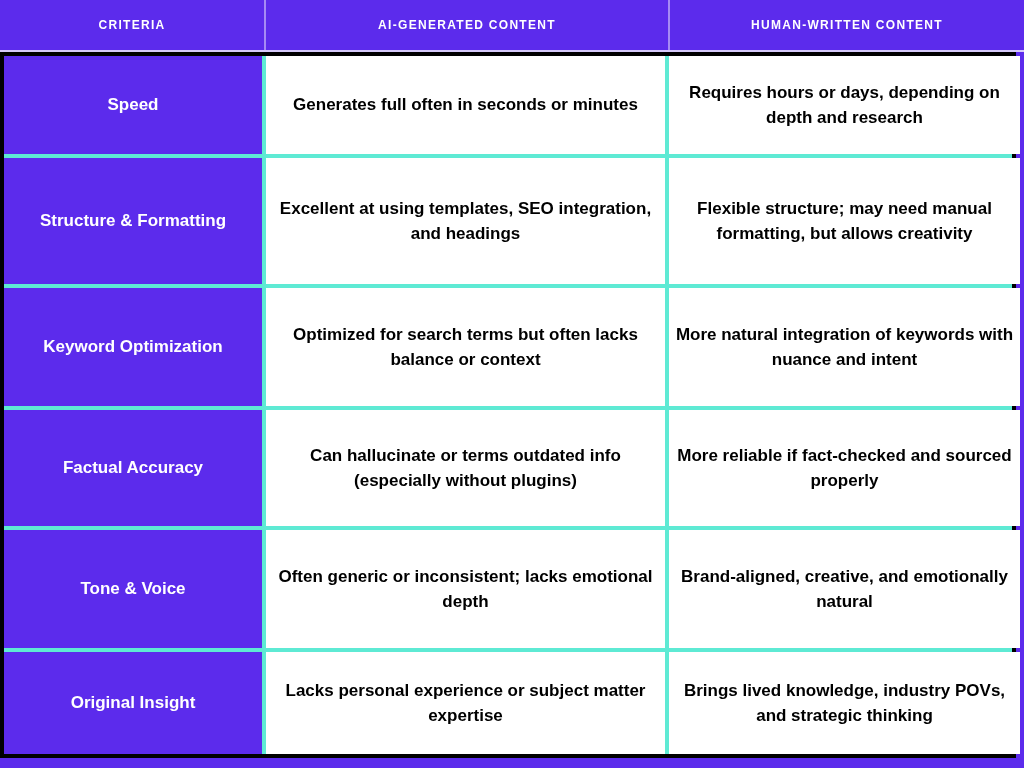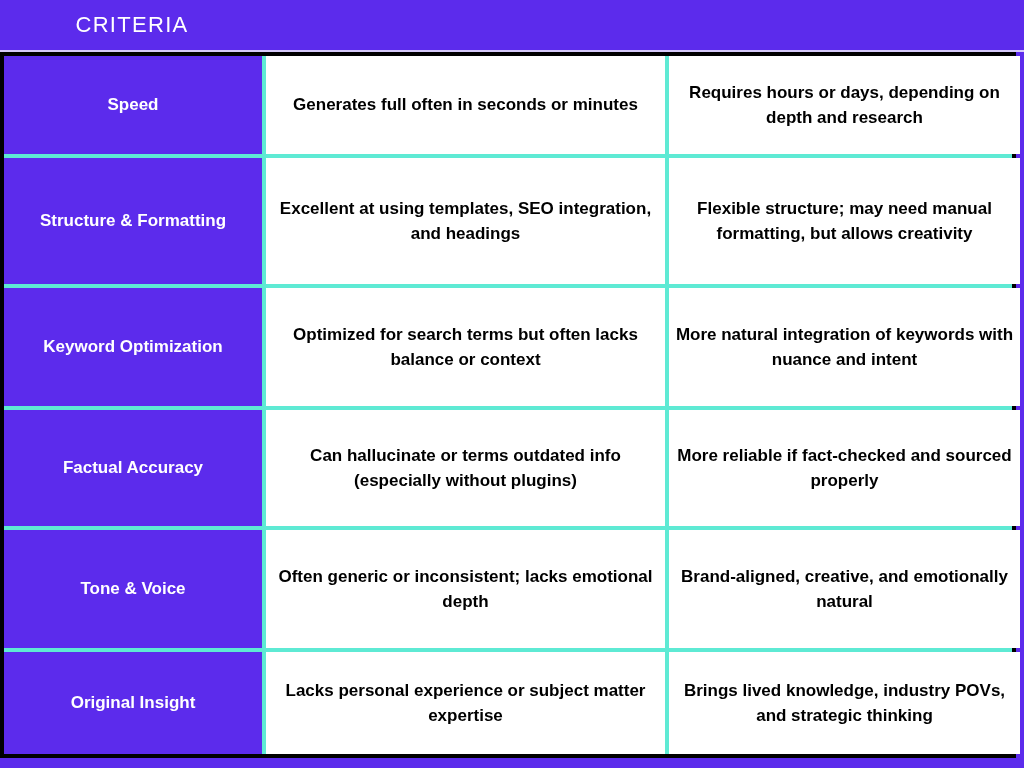--- a/index.html
+++ b/index.html
@@ -19,22 +19,22 @@
     grid-template-columns: 264px 404px 356px;
     height: 50px;
     border-bottom: 2px solid rgba(255,255,255,0.75);
     background: #5C2BEC;
   }
   .header-cell {
     display: flex;
     align-items: center;
     justify-content: center;
     color: #FFFFFF;
-    font-size: 22px;
-    font-weight: 400;
+    font-size: 12px;
+    font-weight: 700;
     letter-spacing: 1.3px;
     text-transform: uppercase;
   }
   .header-cell + .header-cell {
     border-left: 2px solid rgba(255,255,255,0.45);
   }
   
   .table-body {
     display: grid;
     grid-template-columns: 258px 399px 351px;
@@ -65,20 +65,22 @@
     color: #000000;
     font-size: 17px;
   }
   
 </style>
 </head>
 <body>
 
 <div class="header">
   <div class="header-cell">CRITERIA</div>
+  <div class="header-cell">AI-GENERATED CONTENT</div>
+  <div class="header-cell">HUMAN-WRITTEN CONTENT</div>
 </div>
 
 <div class="table-body">
 
   <div class="row">
     <div class="cell crit">Speed</div>
     <div class="cell val">Generates full often in seconds or minutes</div>
     <div class="cell val">Requires hours or days, depending on depth and research</div>
   </div>
 

